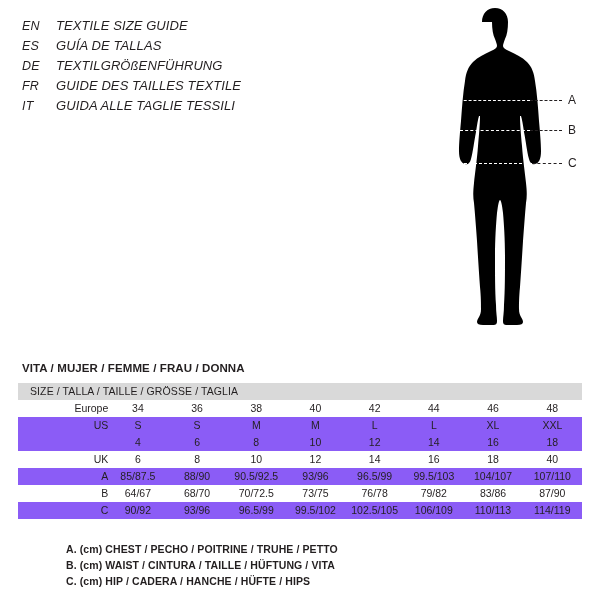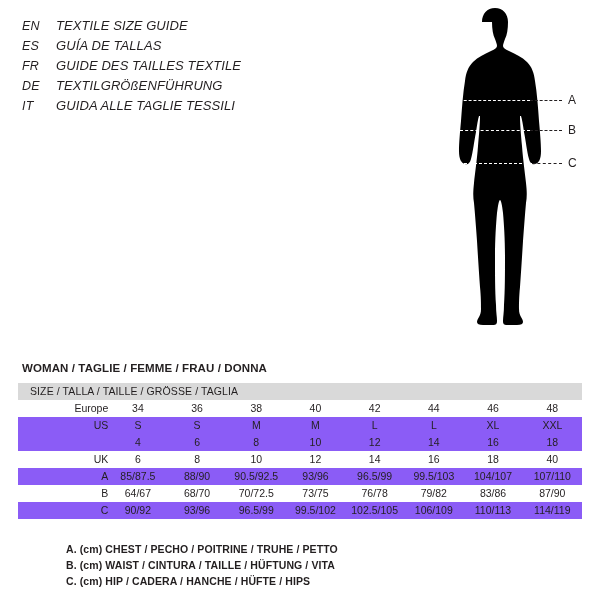--- a/index.html
+++ b/index.html
@@ -156,26 +156,26 @@
   <div class="lang-block">
     <div class="lang-row">
       <span class="lang-code">EN</span>
       <span class="lang-text">TEXTILE SIZE GUIDE</span>
     </div>
     <div class="lang-row">
       <span class="lang-code">ES</span>
       <span class="lang-text">GUÍA DE TALLAS</span>
     </div>
     <div class="lang-row">
+      <span class="lang-code">DE</span>
+      <span class="lang-text">TEXTILGRÖßENFÜHRUNG</span>
+    </div>
+    <div class="lang-row">
       <span class="lang-code">FR</span>
       <span class="lang-text">GUIDE DES TAILLES TEXTILE</span>
-    </div>
-    <div class="lang-row">
-      <span class="lang-code">DE</span>
-      <span class="lang-text">TEXTILGRÖßENFÜHRUNG</span>
     </div>
     <div class="lang-row">
       <span class="lang-code">IT</span>
       <span class="lang-text">GUIDA ALLE TAGLIE TESSILI</span>
     </div>
   </div>
 
   <div class="figure-wrap">
     <svg class="figure-svg" width="180" height="360" viewBox="0 0 180 360">
       <path fill="#000000" d="
@@ -245,21 +245,21 @@
 
     <div class="measure-line" style="left:50px; top:122px; width:70px;"></div>
     <div class="measure-line outside" style="left:120px; top:122px; width:32px;"></div>
     <div class="measure-label" style="left:158px; top:115px;">B</div>
 
     <div class="measure-line" style="left:44px; top:155px; width:78px;"></div>
     <div class="measure-line outside" style="left:122px; top:155px; width:30px;"></div>
     <div class="measure-label" style="left:158px; top:148px;">C</div>
   </div>
 
-  <div class="woman-heading">WOMAN / TAGLIE / FEMME / FRAU / DONNA</div>
+  <div class="woman-heading">VITA / MUJER / FEMME / FRAU / DONNA</div>
 
   <div class="table-wrap">
     <table class="size-table">
       <colgroup>
         <col class="col-label">
         <col class="col-data">
           <col class="col-data">
           <col class="col-data">
           <col class="col-data">
         <col class="col-data">

